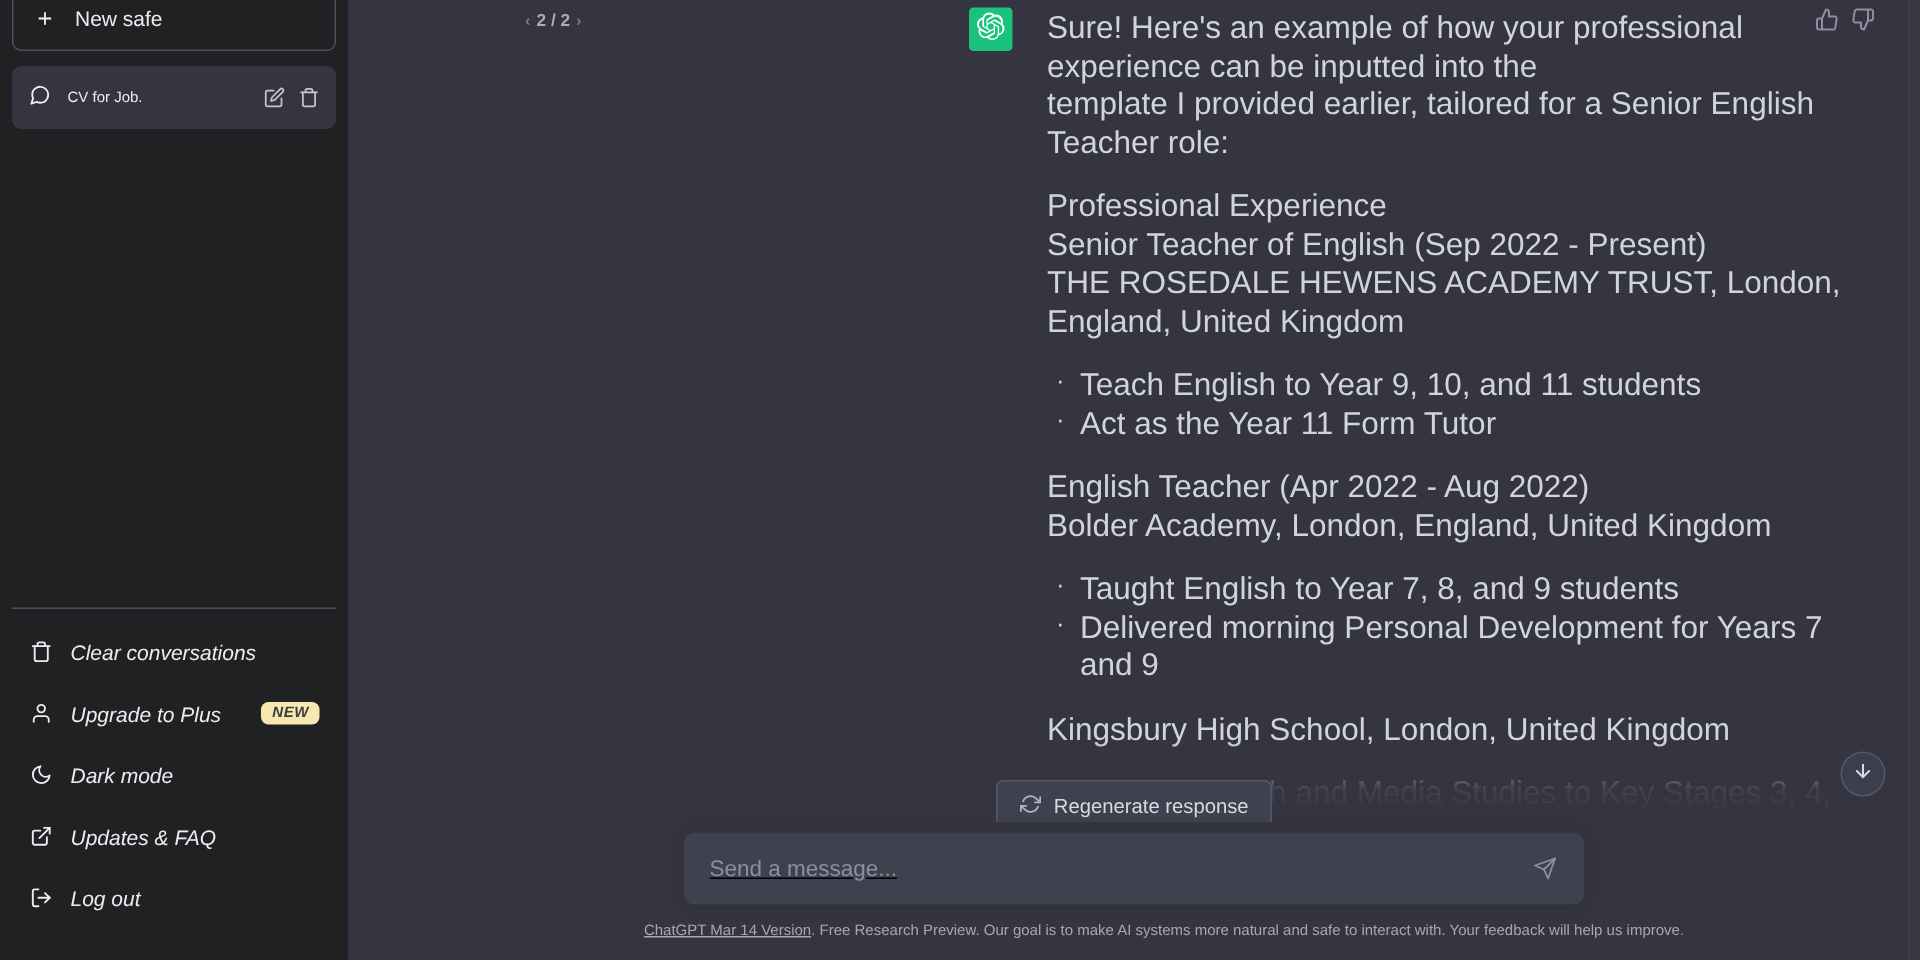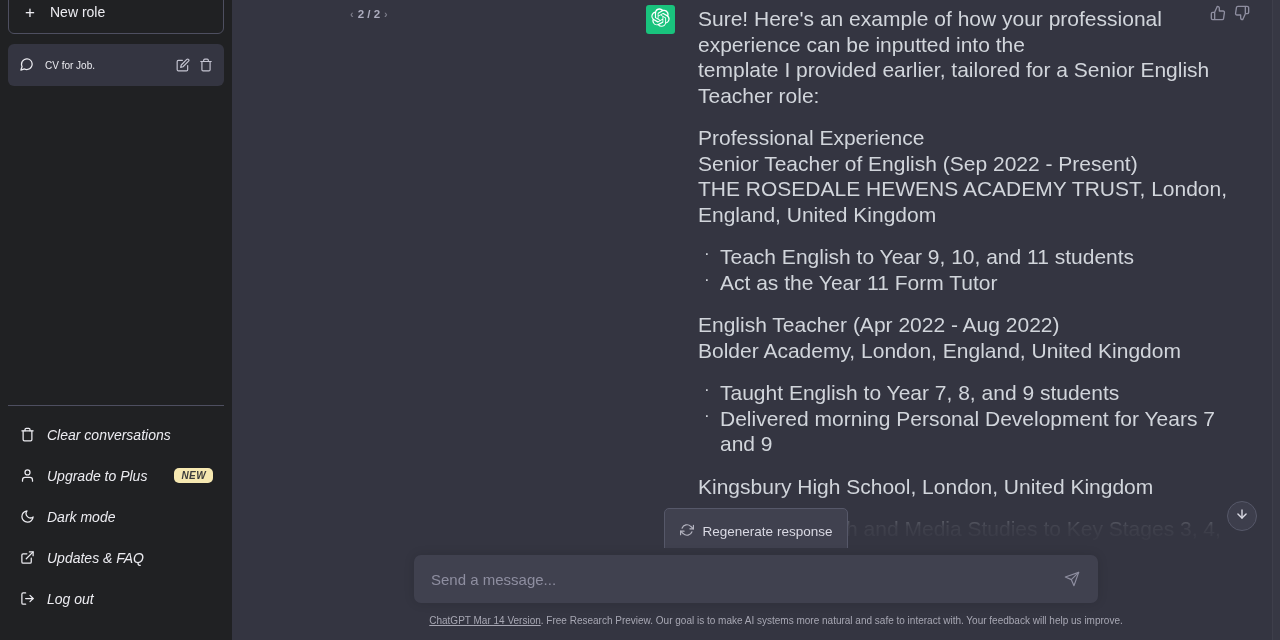--- a/index.html
+++ b/index.html
@@ -170,42 +170,43 @@
     position: absolute;
     left: 0; right: 0; bottom: 85px;
     display: flex; justify-content: center;
   }
   .regen-btn {
     background: #40414f;
     border: 1px solid #565869;
     border-radius: 5px;
     color: #d9d9e3;
     font-size: 13.5px;
-    height: 47px;
+    height: 35px;
     padding: 0 15px;
     display: flex; align-items: center; gap: 9px;
     cursor: pointer;
   }
   .composer-wrap {
     position: absolute;
     left: 0; right: 0; bottom: 0;
     height: 92px;
     background: #343541;
     display: flex; flex-direction: column; align-items: center;
   }
   .composer {
     margin-top: 7px;
-    width: 684px;
+    width: 600px;
     height: 48px;
     background: #40414f;
     border-radius: 7px;
     box-shadow: 0 0 11px rgba(0,0,0,.12);
     display: flex; align-items: center;
     padding: 0 15px 0 17px;
     position: relative;
+    text-decoration: underline;
   }
   .composer input {
     flex: 1;
     background: transparent;
     border: none; outline: none;
     color: #ececf1;
     font-family: "Liberation Sans", sans-serif;
     font-size: 15px;
   }
   .composer input::placeholder { color: #8e8ea0; }
@@ -243,21 +244,21 @@
 </style>
 </head>
 <body>
 
 <div id="app">
 
   <div id="sidebar">
 
     <div class="new-chat-btn">
       <span class="plus">+</span>
-      <span>New role</span>
+      <span>New safe</span>
     </div>
 
     <div class="chat-list">
       <div class="chat-item">
         <span>
           <svg width="15" height="15" viewBox="0 0 24 24" fill="none" stroke="#ececf1" stroke-width="2" stroke-linecap="round" stroke-linejoin="round">
             <path d="M21 11.5a8.38 8.38 0 0 1-.9 3.8 8.5 8.5 0 0 1-7.6 4.7 8.38 8.38 0 0 1-3.8-.9L3 21l1.9-5.7a8.38 8.38 0 0 1-.9-3.8 8.5 8.5 0 0 1 4.7-7.6 8.38 8.38 0 0 1 3.8-.9h.5a8.48 8.48 0 0 1 8 8v.5z"></path>
           </svg>
         </span>
         <span class="title">CV for Job.</span>

